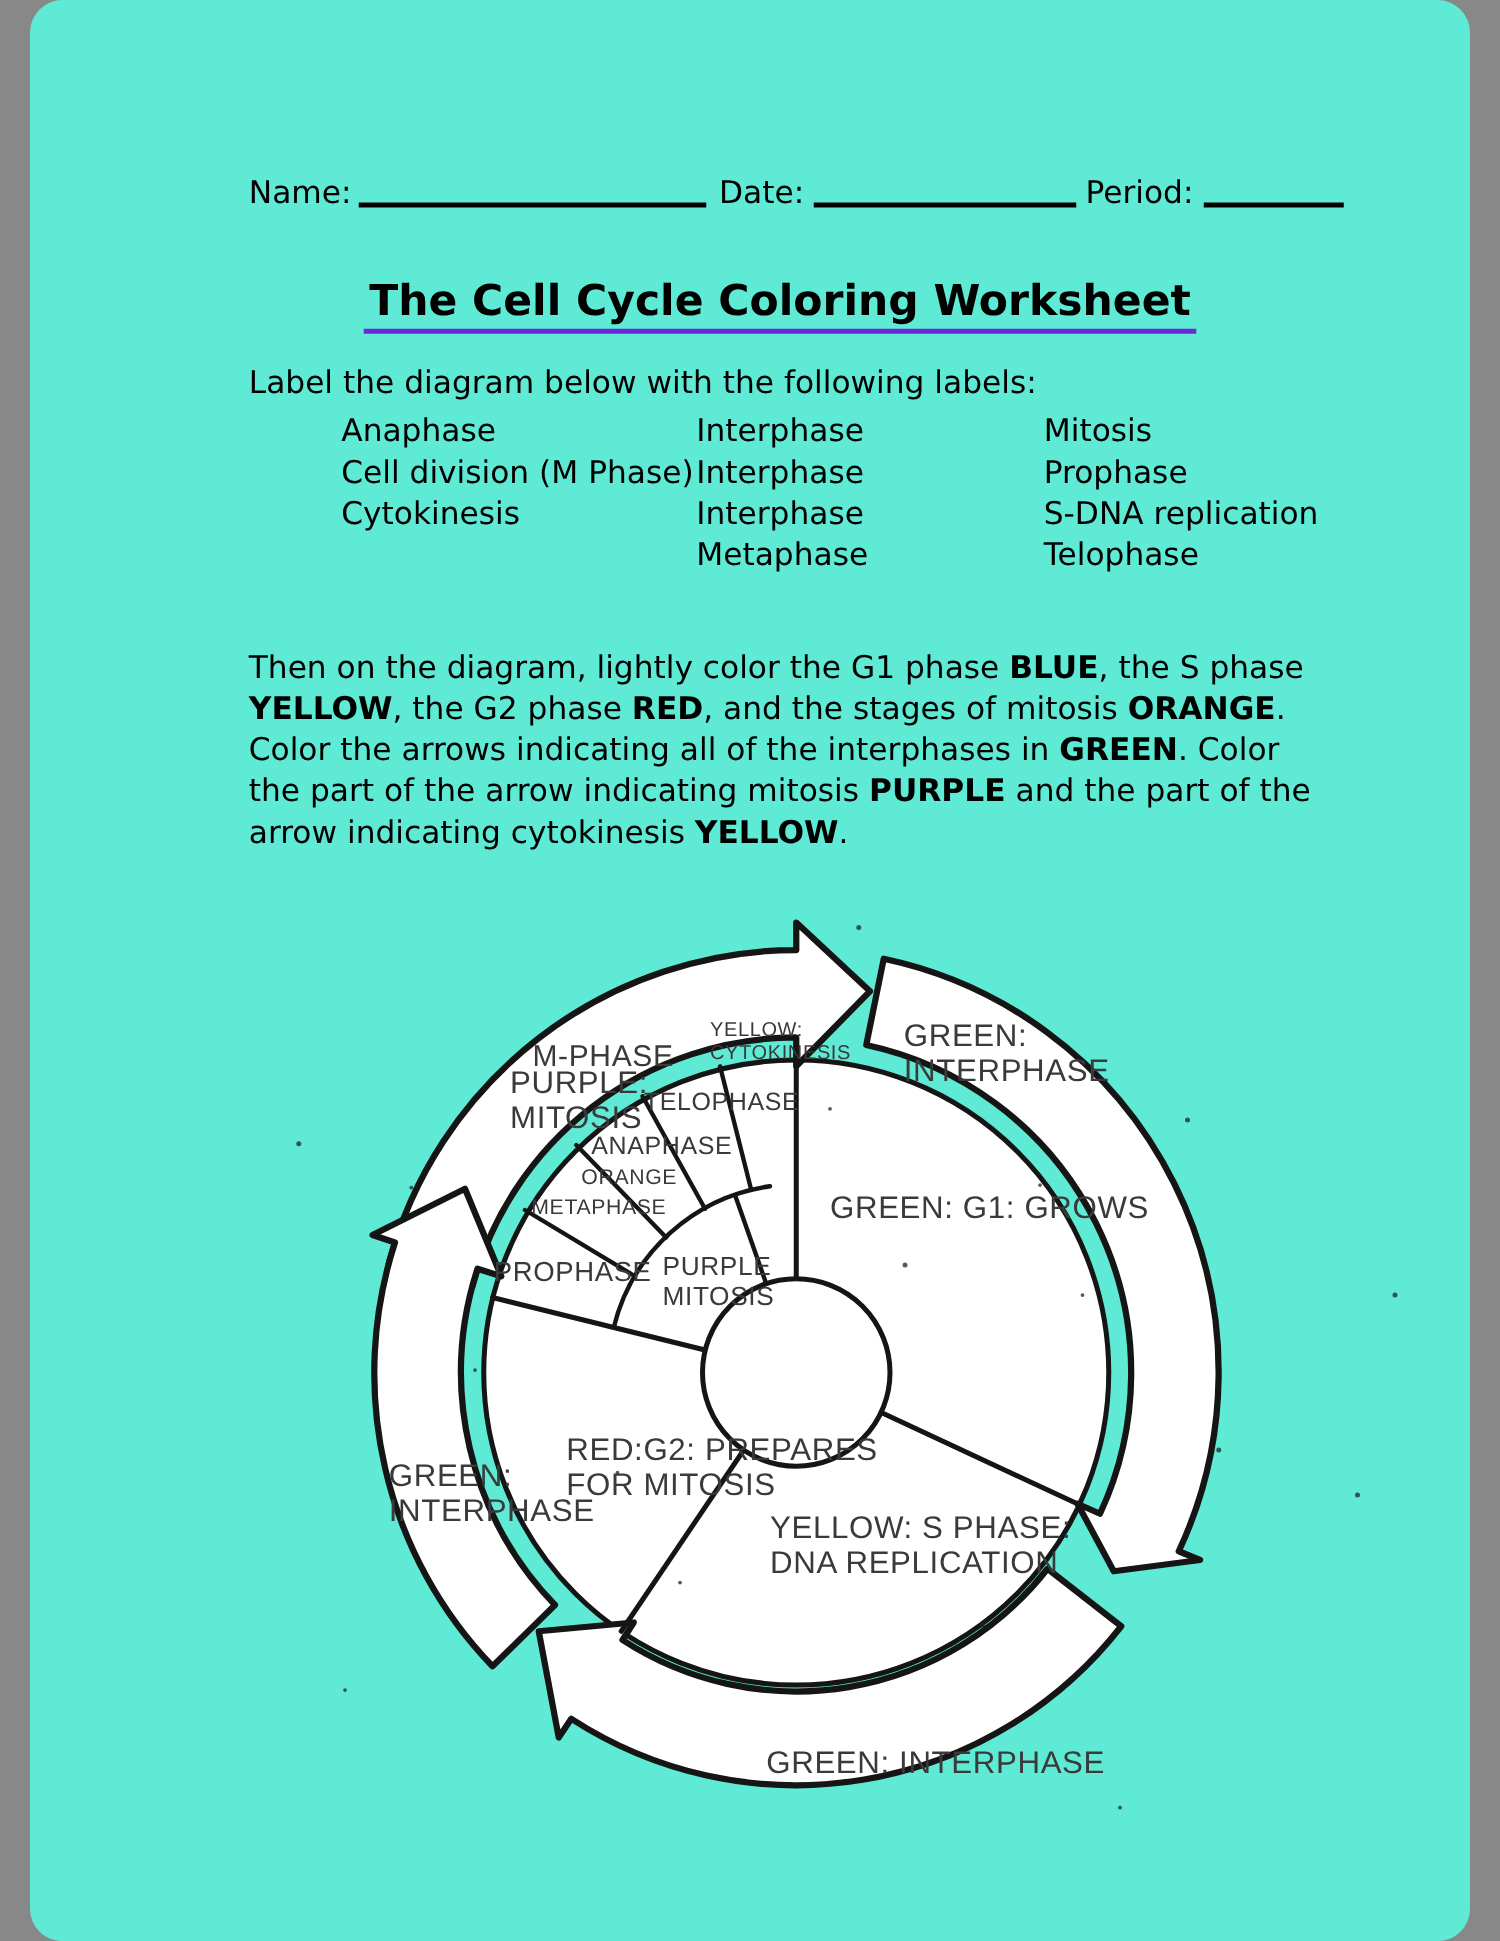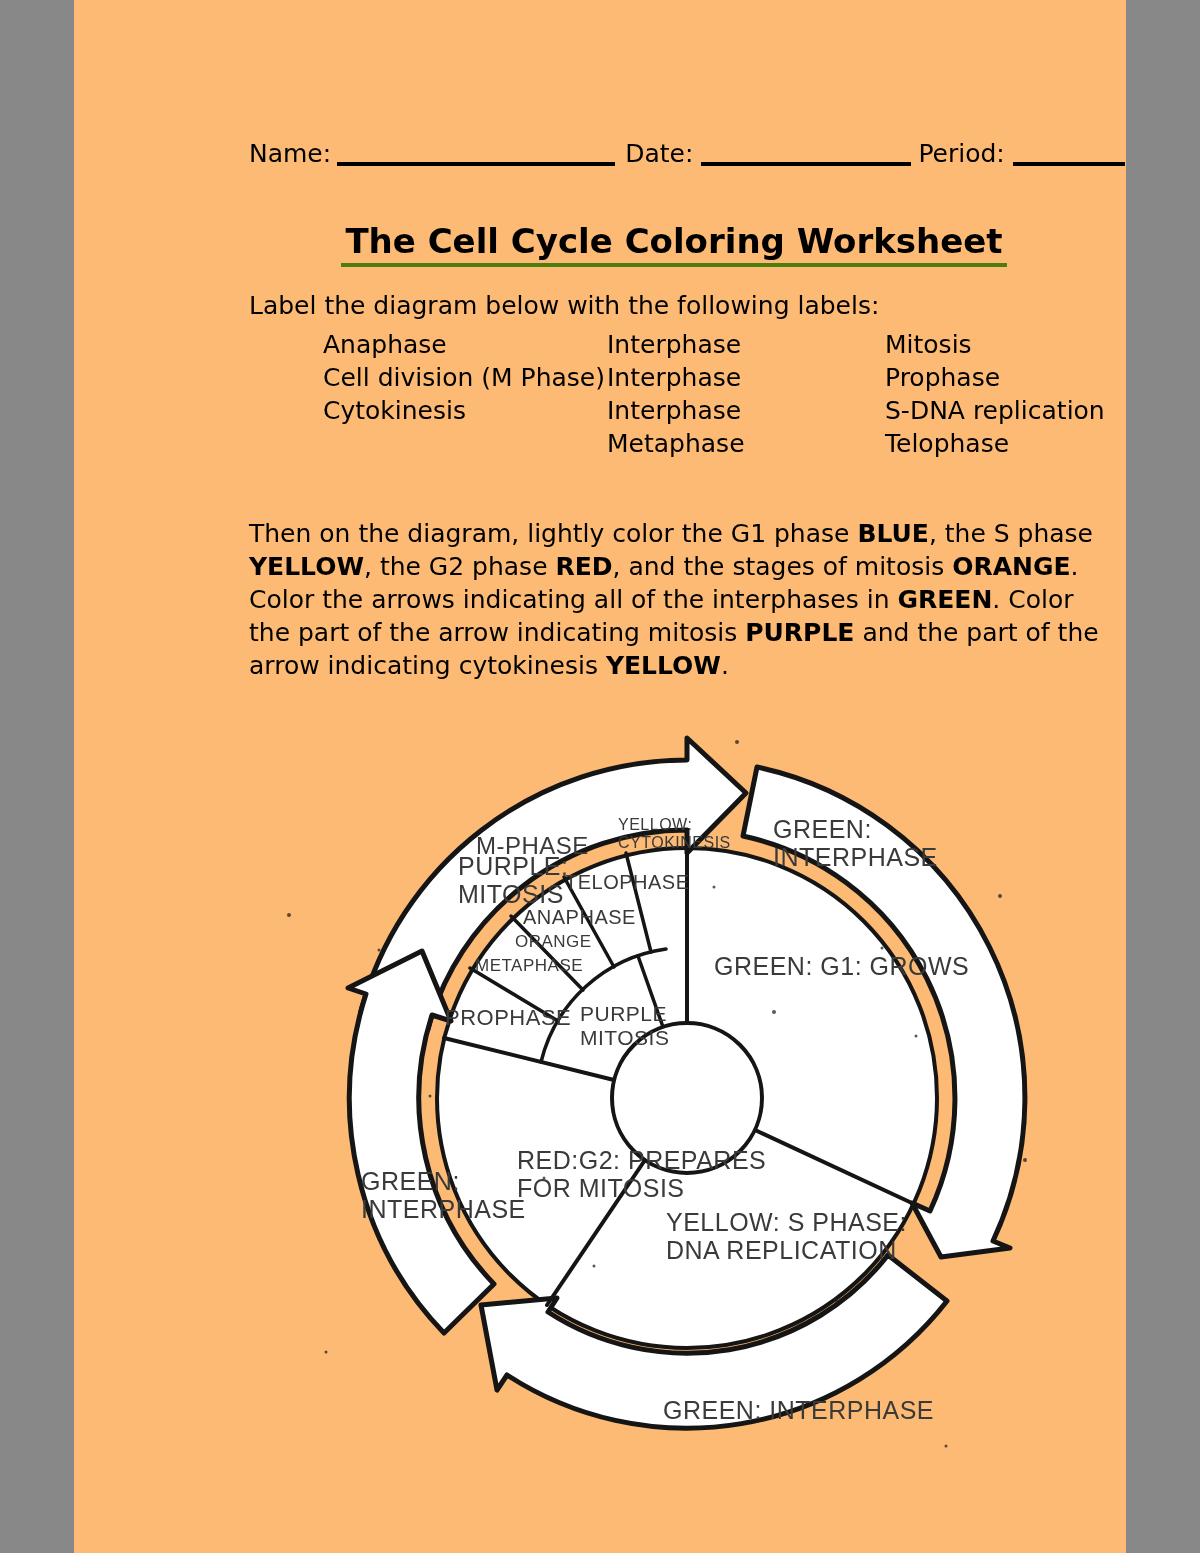--- a/index.html
+++ b/index.html
@@ -1,33 +1,33 @@
 <!DOCTYPE html>
 <html><head>
 <meta charset="utf-8">
 <style>
   html,body{margin:0;padding:0;background:#888;}
   .page{
-    position:relative;width:1052px;height:1553px;background:#fdba74;
+    position:relative;width:1152px;height:1553px;background:#5eead4;
     margin:0 auto;overflow:hidden;
-    font-family:"DejaVu Sans",sans-serif;color:#000;
+    font-family:"DejaVu Sans",sans-serif;color:#000;border-radius:26px;
   }
   
   .header-row{position:absolute;left:175px;top:134px;width:860px;font-size:25px;white-space:nowrap;}
   .field-label{display:inline-block;}
   .blank{display:inline-block;border-bottom:4px solid #000;height:24px;transform:translateY(4px);}
   .blank.name{width:278px;margin-left:6px;margin-right:10px;}
   .blank.date{width:210px;margin-left:8px;margin-right:7px;}
   .blank.period{width:112px;margin-left:8px;}
   
   .title{
     position:absolute;left:0;top:221px;width:1200px;text-align:center;
     font-size:34px;font-weight:bold;
   }
-  .title span{display:inline-block;border-bottom:4px solid #4d7c0f;padding:0 4px 2px 4px;}
+  .title span{display:inline-block;border-bottom:4px solid #6d28d9;padding:0 4px 2px 4px;}
   
   .lead{position:absolute;left:175px;top:291px;font-size:25px;}
   .label-col{position:absolute;top:328px;font-size:25px;line-height:33px;}
   .col-1{left:249px;} .col-2{left:533px;} .col-3{left:811px;}
   
   .para{position:absolute;left:175px;top:517px;width:862px;font-size:25px;line-height:33px;}
   .para b{font-weight:bold;}
   
   .diagram-svg{position:absolute;left:0;top:0;width:1200px;height:1553px;}
   .dlabel{
@@ -126,21 +126,21 @@
   <div class="dlabel" style="left:384px;top:852px;font-size:25px;">PURPLE:
 MITOSIS</div>
   <div class="dlabel" style="left:491px;top:871px;font-size:20px;">TELOPHASE</div>
   <div class="dlabel" style="left:449px;top:906px;font-size:20px;">ANAPHASE</div>
   <div class="dlabel" style="left:441px;top:932px;font-size:17px;">ORANGE</div>
   <div class="dlabel" style="left:401px;top:956px;font-size:17px;">METAPHASE</div>
   <div class="dlabel" style="left:640px;top:952px;font-size:25px;">GREEN: G1: GROWS</div>
   <div class="dlabel" style="left:371px;top:1006px;font-size:22px;">PROPHASE</div>
   <div class="dlabel" style="left:506px;top:1002px;font-size:21px;">PURPLE
 MITOSIS</div>
-  <div class="dlabel" style="left:429px;top:1146px;font-size:25px;margin-left:14px;">RED:G2: PREPARES
+  <div class="dlabel" style="left:429px;top:1146px;font-size:25px;">RED:G2: PREPARES
 FOR MITOSIS</div>
   <div class="dlabel" style="left:287px;top:1167px;font-size:25px;">GREEN:
 INTERPHASE</div>
   <div class="dlabel" style="left:592px;top:1208px;font-size:25px;">YELLOW: S PHASE:
 DNA REPLICATION</div>
   <div class="dlabel" style="left:589px;top:1396px;font-size:25px;">GREEN: INTERPHASE</div>
 
 </div>
 
 </body></html>

